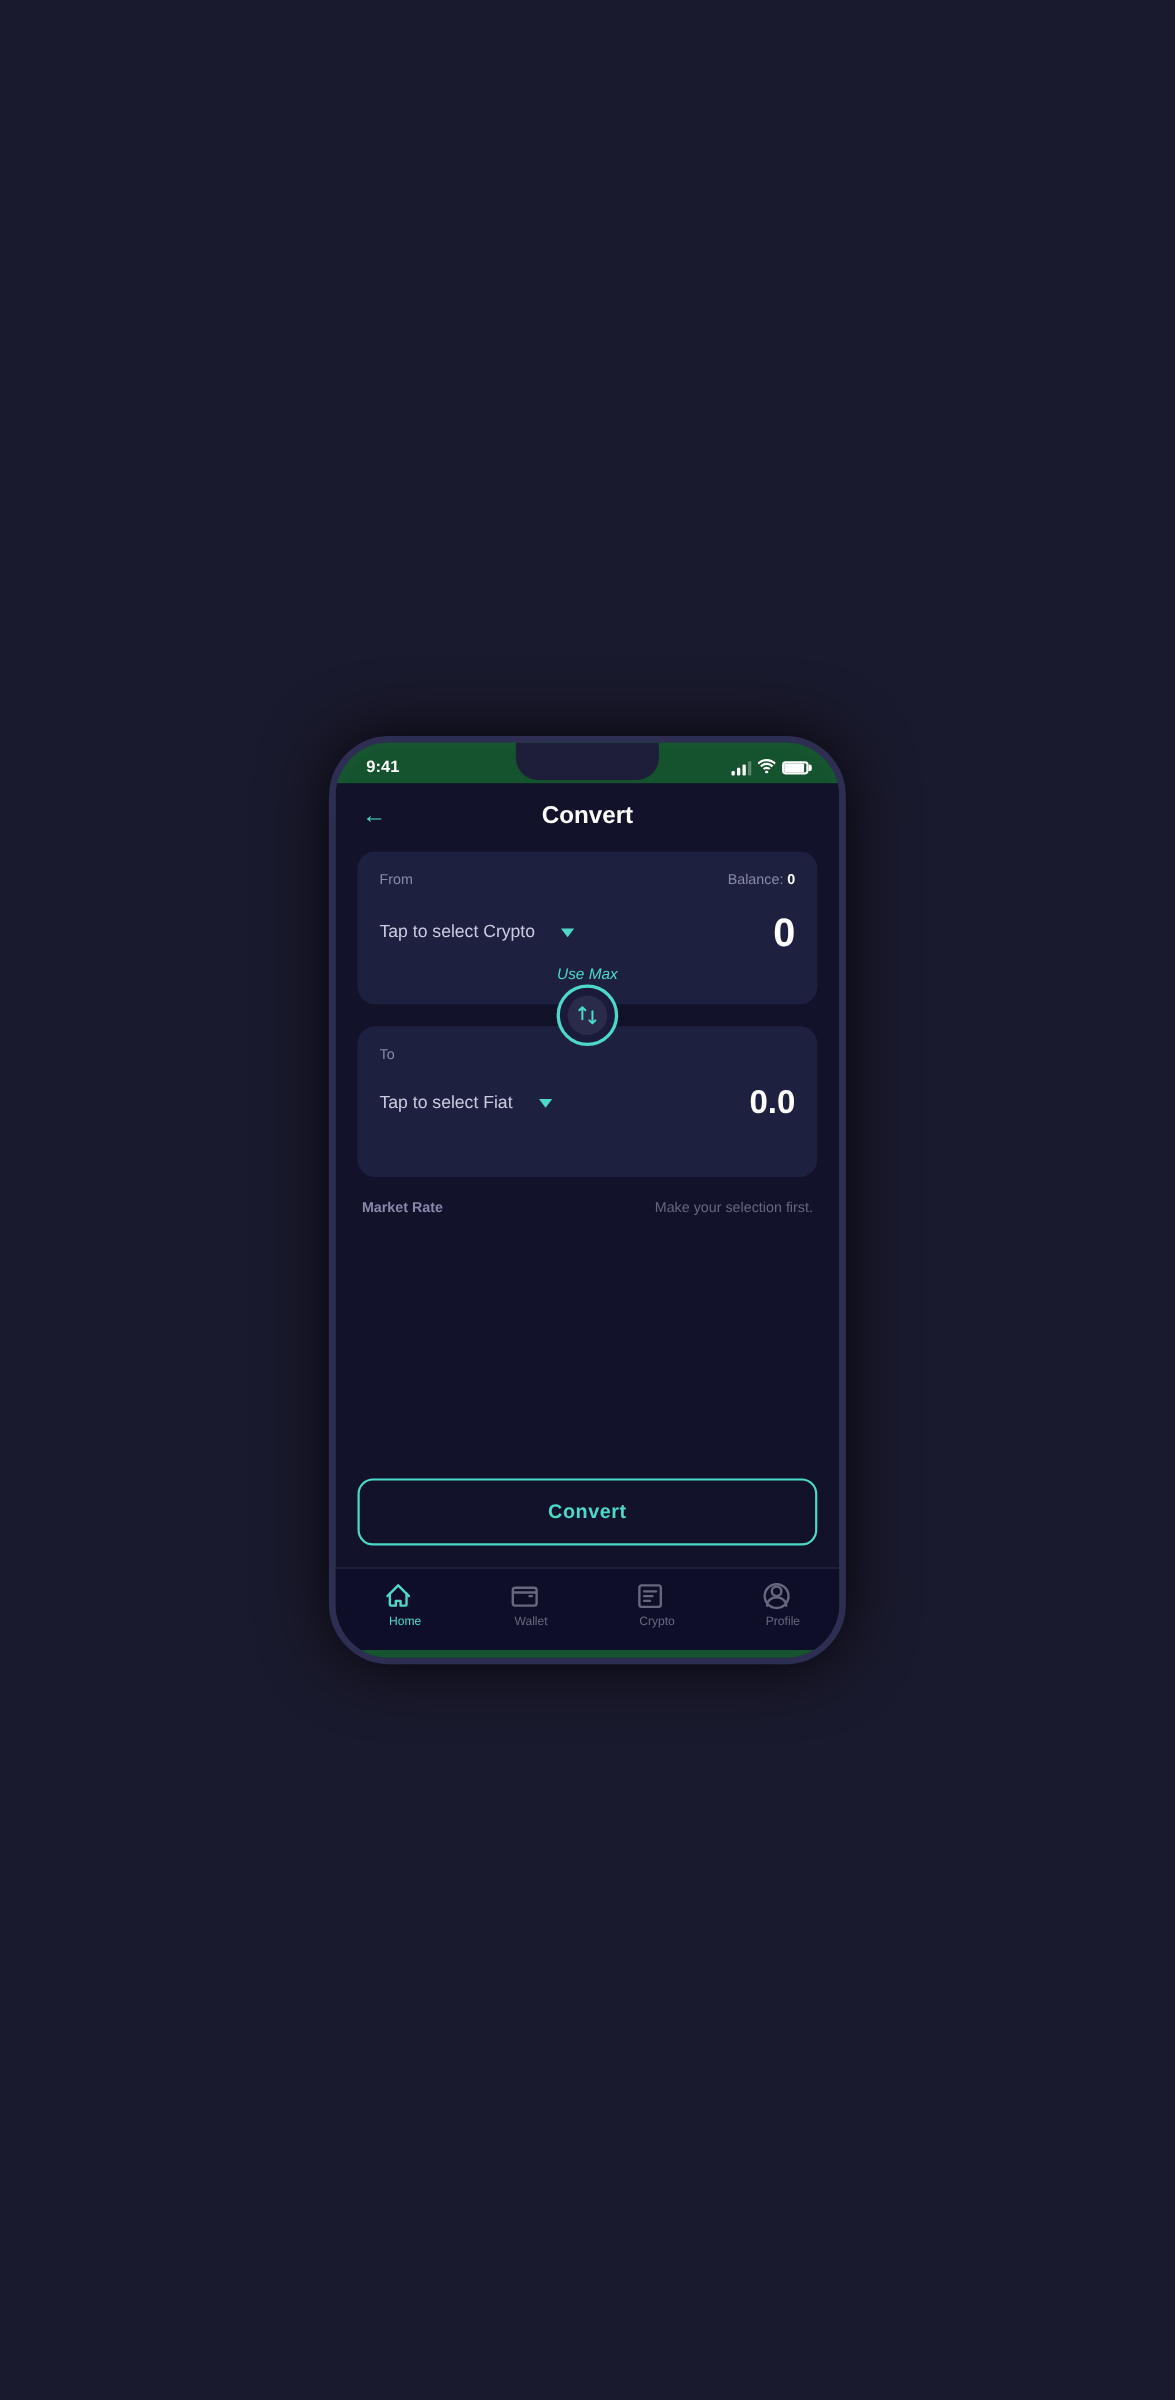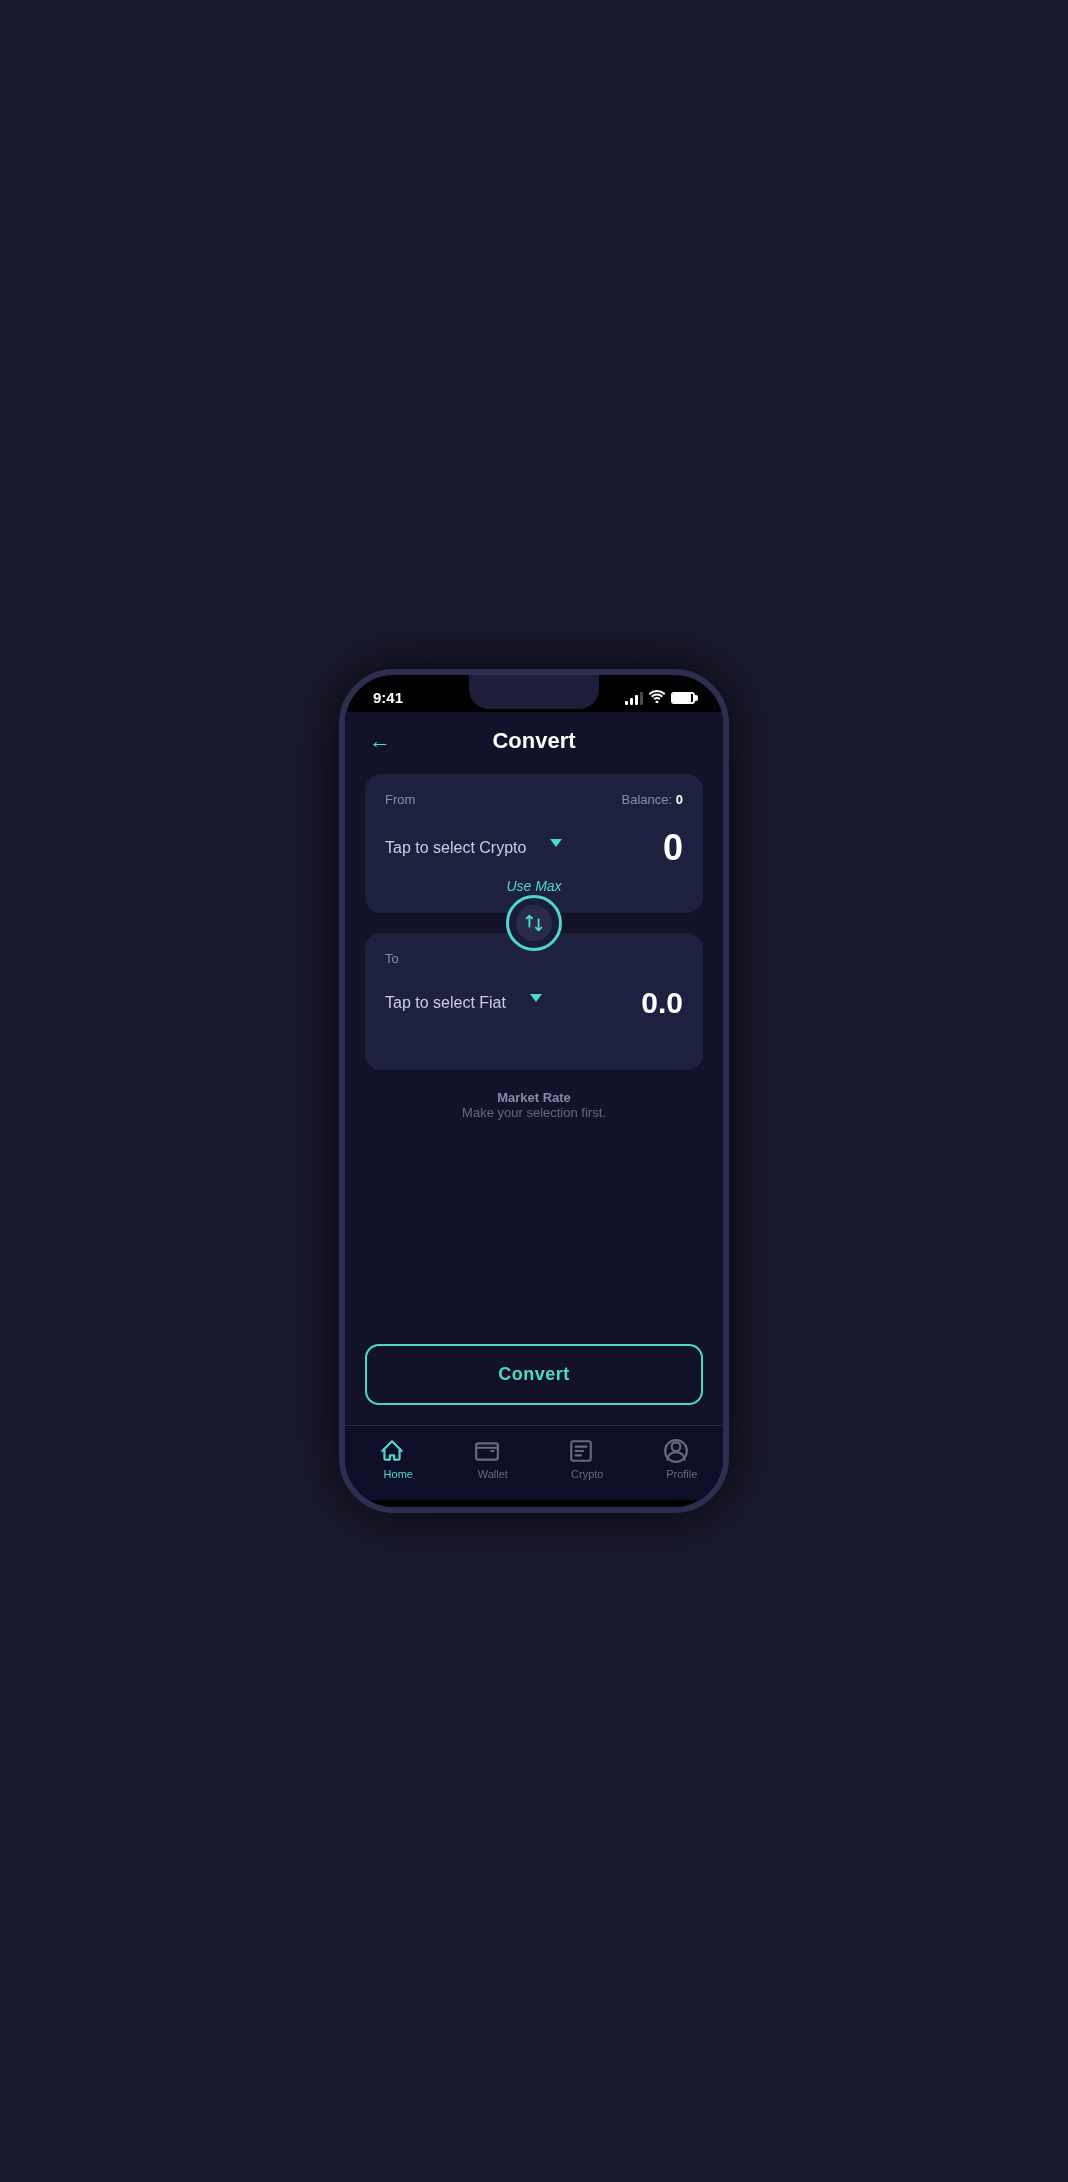--- a/index.html
+++ b/index.html
@@ -8,23 +8,23 @@
     body {
       background: #1a1a2e;
       display: flex;
       justify-content: center;
       align-items: center;
       min-height: 100vh;
       font-family: -apple-system, BlinkMacSystemFont, 'Segoe UI', sans-serif;
     }
 
     .phone-shell {
-      width: 390px;
+      width: 470px;
       height: 844px;
-      background: #000000;
+      background: #14532d;
       border-radius: 55px;
       border: 6px solid #2e2e52;
       position: relative;
       overflow: hidden;
       box-shadow: 0 0 60px rgba(0,0,0,0.8), inset 0 0 20px rgba(255,255,255,0.03);
     }
 
     
     .notch {
       position: absolute;
@@ -168,20 +168,21 @@
     }
 
     .balance-label {
       font-size: 13px;
       color: #888aaa;
       text-align: right;
     }
 
     .select-crypto {
       display: flex;
+      align-items: center;
       gap: 24px;
       cursor: pointer;
     }
 
     .select-text {
       font-size: 16px;
       color: #cccce0;
     }
 
     .dropdown-arrow {
@@ -250,21 +251,20 @@
       color: #fff;
     }
 
     
     .market-rate-row {
       display: flex;
       justify-content: space-between;
       align-items: center;
       margin-top: 20px;
       padding: 0 4px;
-      flex-direction: column;
     }
 
     .market-rate-label {
       font-size: 13px;
       color: #888aaa;
       font-weight: 600;
     }
 
     .market-rate-hint {
       font-size: 13px;

